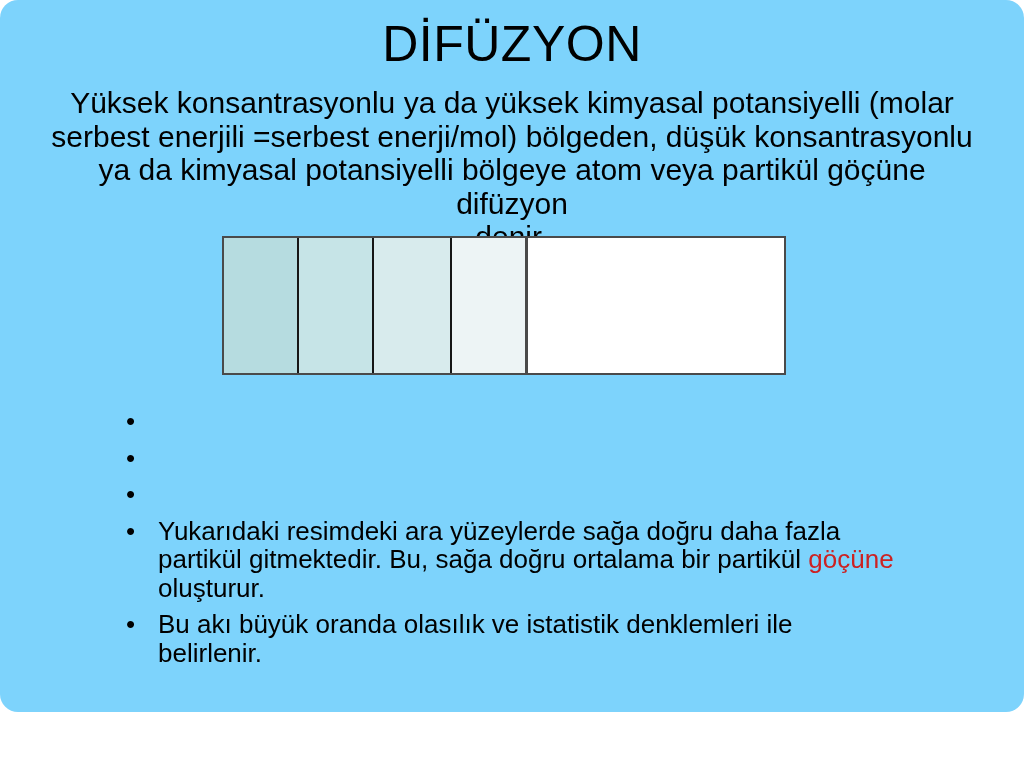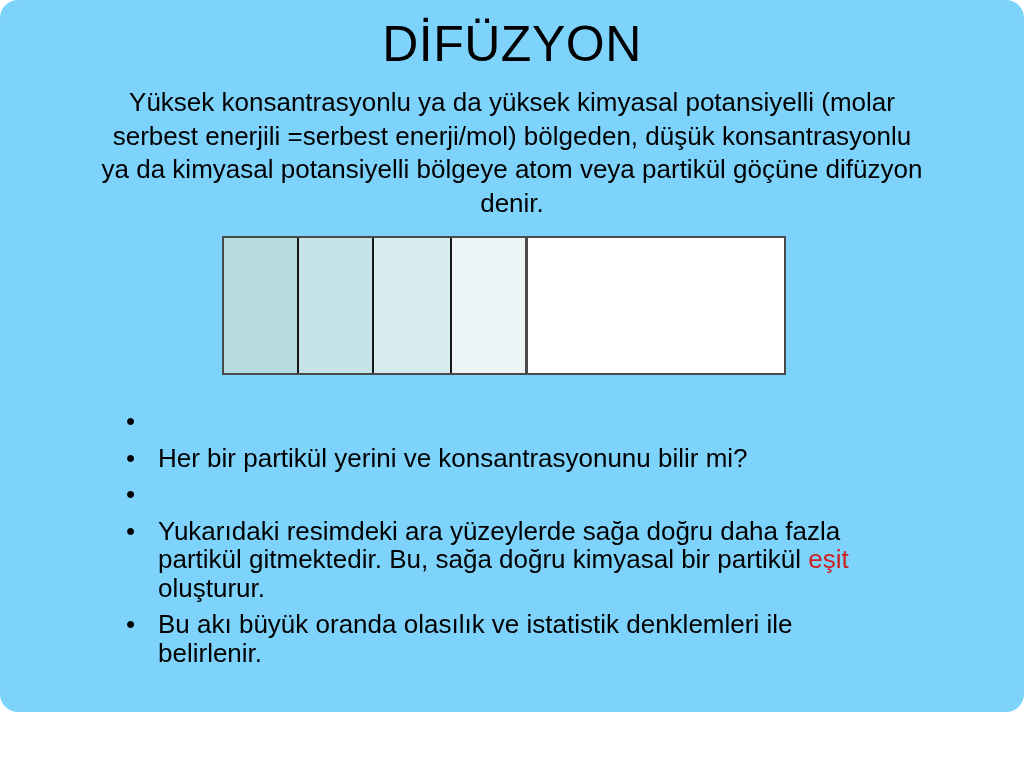--- a/index.html
+++ b/index.html
@@ -25,21 +25,21 @@
     line-height: 60px;
     letter-spacing: 0.5px;
   }
   .intro {
     position: absolute;
     top: 86px;
     left: 40px;
     right: 40px;
     margin: 0;
     text-align: center;
-    font-size: 26px;
+    font-size: 30px;
     font-weight: 400;
     line-height: 33.5px;
     white-space: pre-line;
   }
   .diagram {
     position: absolute;
     left: 222px;
     top: 236px;
     width: 564px;
     height: 139px;
@@ -96,29 +96,28 @@
       <div class="cell" style="background: rgb(237, 244, 245); width: 76px;"></div>
       <div class="cell" style="background: rgb(255, 255, 255); width: 258px;"></div>
     </div>
 
   <ul class="bullets" id="bullets">
       <li>
         <span class="marker">•</span>
       </li>
       <li>
         <span class="marker">•</span>
-        <span class="btext"><span>Her bir partikül yerini ve konsantrasyonunu bilir mi?</span></span>
       </li>
       <li>
         <span class="marker">•</span>
       </li>
       <li>
         <span class="marker">•</span>
         <span class="btext"><span>Yukarıdaki resimdeki ara yüzeylerde sağa doğru daha fazla
-partikül gitmektedir. Bu, sağa doğru kimyasal bir partikül </span><span style="color: rgb(204, 34, 34);">eşit</span><span>
+partikül gitmektedir. Bu, sağa doğru ortalama bir partikül </span><span style="color: rgb(204, 34, 34);">göçüne</span><span>
 oluşturur.</span></span>
       </li>
       <li>
         <span class="marker">•</span>
         <span class="btext"><span>Bu akı büyük oranda olasılık ve istatistik denklemleri ile
 belirlenir.</span></span>
       </li>
     </ul>
 </div>
 

